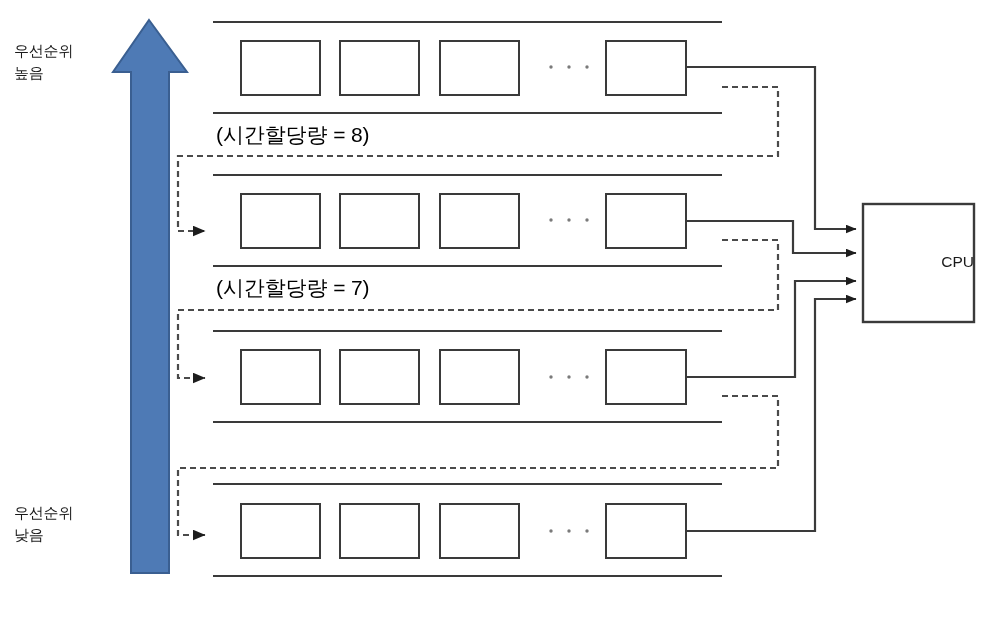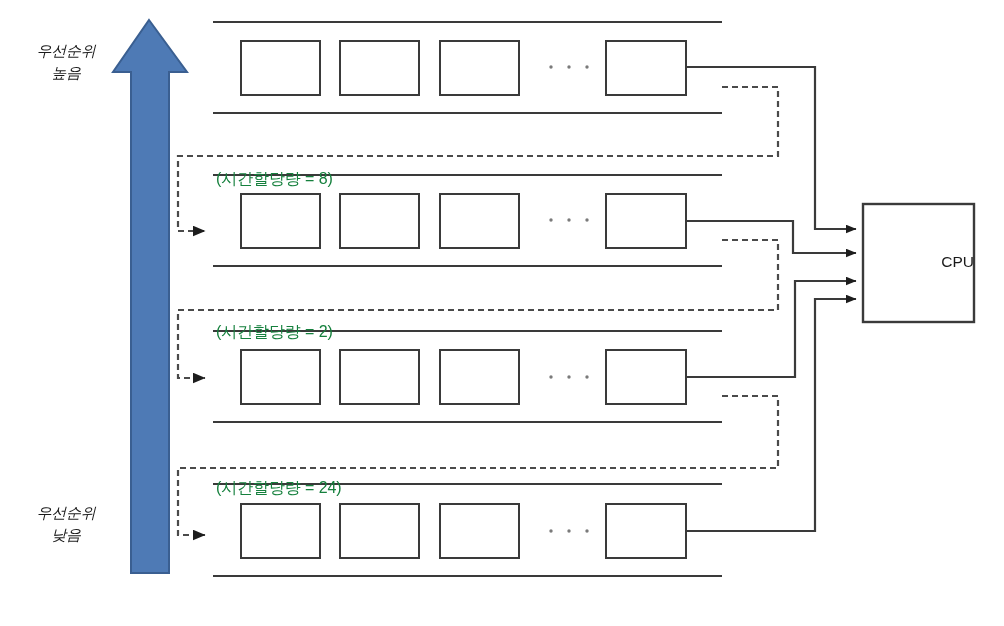--- a/index.html
+++ b/index.html
@@ -21,33 +21,30 @@
     position: absolute;
     left: 0;
     top: 0;
     width: 1004px;
     height: 626px;
   }
   .side-label {
     position: absolute;
     font-size: 15px;
     color: #1a1a1a;
-    text-align: center;
     line-height: 1.45;
     white-space: nowrap;
     letter-spacing: -0.2px;
-    font-style: italic;
   }
   .queue-label {
     position: absolute;
-    font-size: 16px;
-    color: #15803d;
+    font-size: 21px;
+    color: #000000;
     white-space: nowrap;
     letter-spacing: -0.1px;
-    margin-top: 48px;
   }
   .cpu-label {
     position: absolute;
     font-size: 15.5px;
     color: #1a1a1a;
     text-align: right;
     white-space: nowrap;
   }
 </style>
 </head>
@@ -142,20 +139,19 @@
     <div>높음</div>
   </div>
 
   <div class="side-label" style="left:14px; top:502px; width:104px;">
     <div>우선순위</div>
     <div>낮음</div>
   </div>
 
   <div class="queue-label" style="left:216px; top:121px;">(시간할당량 = 8)</div>
 
-  <div class="queue-label" style="left:216px; top:274px;">(시간할당량 = 2)</div>
+  <div class="queue-label" style="left:216px; top:274px;">(시간할당량 = 7)</div>
 
-  <div class="queue-label" style="left:216px; top:430px;">(시간할당량 = 24)</div>
 
 
   <div class="cpu-label" style="left:863px; top:253px; width:111px;">CPU</div>
 
 </div>
 
 </body></html>

